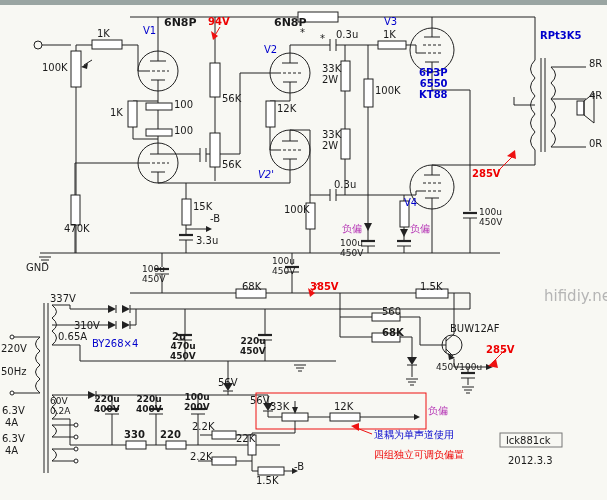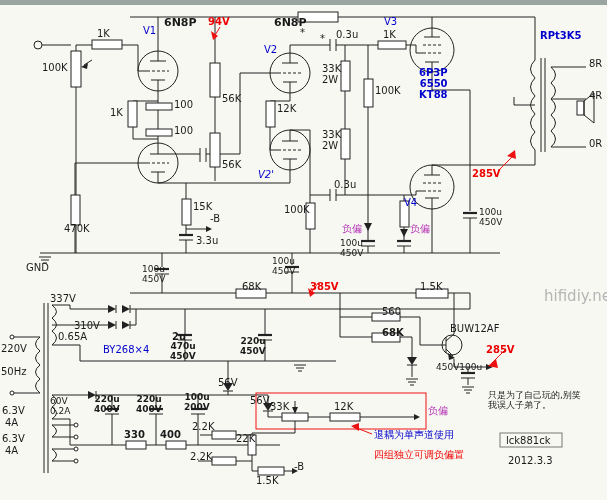--- a/index.html
+++ b/index.html
@@ -478,54 +478,52 @@
       <span class="lbl" style="left: 382px; top: 301px; color: rgb(26, 26, 26);">560</span>
       <span class="lbl b" style="left: 382px; top: 322px; color: rgb(26, 26, 26);">68K</span>
       <span class="lbl" style="left: 450px; top: 318px; color: rgb(26, 26, 26); text-align: right;">BUW12AF</span>
       <span class="lbl b" style="left: 486px; top: 339px; color: rgb(238, 0, 0);">285V</span>
       <span class="lbl" style="left: 436px; top: 358px; font-size: 9px; color: rgb(26, 26, 26); text-align: center;">450V100u</span>
       <span class="lbl" style="left: 50px; top: 288px; color: rgb(26, 26, 26);">337V</span>
       <span class="lbl" style="left: 74px; top: 315px; color: rgb(26, 26, 26);">310V</span>
       <span class="lbl" style="left: 1px; top: 338px; color: rgb(26, 26, 26);">220V</span>
       <span class="lbl" style="left: 50px; top: 326px; color: rgb(26, 26, 26); padding-left: 8px;">0.65A</span>
       <span class="lbl" style="left: 1px; top: 361px; color: rgb(26, 26, 26);">50Hz</span>
-      <span class="lbl" style="left: 103px; top: 333px; color: rgb(0, 0, 204); margin-top: 6px;">BY268×4</span>
+      <span class="lbl" style="left: 92px; top: 333px; color: rgb(0, 0, 204);">BY268×4</span>
       <span class="lbl b" style="left: 172px; top: 326px; font-size: 10px; color: rgb(26, 26, 26);">2u</span>
       <span class="lbl b" style="left: 170px; top: 337px; font-size: 9px; color: rgb(26, 26, 26);">470u
 450V</span>
       <span class="lbl b" style="left: 240px; top: 332px; font-size: 9px; color: rgb(26, 26, 26);">220u
 450V</span>
       <span class="lbl" style="left: 50px; top: 392px; font-size: 9px; color: rgb(26, 26, 26);">60V
 0.2A</span>
       <span class="lbl b" style="left: 94px; top: 390px; font-size: 9px; color: rgb(26, 26, 26);">220u
 400V</span>
       <span class="lbl b" style="left: 124px; top: 424px; color: rgb(26, 26, 26);">330</span>
       <span class="lbl b" style="left: 136px; top: 390px; font-size: 9px; color: rgb(26, 26, 26);">220u
 400V</span>
-      <span class="lbl b" style="left: 160px; top: 424px; color: rgb(26, 26, 26);">400</span>
+      <span class="lbl b" style="left: 160px; top: 424px; color: rgb(26, 26, 26);">220</span>
       <span class="lbl b" style="left: 184px; top: 388px; font-size: 9px; color: rgb(26, 26, 26);">100u
 200V</span>
       <span class="lbl" style="left: 218px; top: 372px; color: rgb(26, 26, 26);">56V</span>
       <span class="lbl" style="left: 250px; top: 390px; color: rgb(26, 26, 26);">56V</span>
       <span class="lbl" style="left: 270px; top: 396px; color: rgb(26, 26, 26);">33K</span>
       <span class="lbl" style="left: 334px; top: 396px; color: rgb(26, 26, 26);">12K</span>
       <span class="lbl" style="left: 428px; top: 400px; color: rgb(181, 53, 181);">负偏</span>
       <span class="lbl" style="left: 192px; top: 416px; color: rgb(26, 26, 26);">2.2K</span>
       <span class="lbl" style="left: 236px; top: 428px; color: rgb(26, 26, 26);">22K</span>
       <span class="lbl" style="left: 190px; top: 446px; color: rgb(26, 26, 26);">2.2K</span>
       <span class="lbl" style="left: 256px; top: 470px; color: rgb(26, 26, 26);">1.5K</span>
       <span class="lbl" style="left: 294px; top: 456px; color: rgb(26, 26, 26);">-B</span>
       <span class="lbl" style="left: 2px; top: 400px; color: rgb(26, 26, 26);">6.3V</span>
       <span class="lbl" style="left: 5px; top: 412px; color: rgb(26, 26, 26);">4A</span>
       <span class="lbl" style="left: 2px; top: 428px; color: rgb(26, 26, 26);">6.3V</span>
       <span class="lbl" style="left: 5px; top: 440px; color: rgb(26, 26, 26);">4A</span>
       <span class="lbl" style="left: 374px; top: 424px; color: rgb(0, 0, 204);">退耦为单声道使用</span>
       <span class="lbl" style="left: 374px; top: 444px; color: rgb(238, 0, 0);">四组独立可调负偏置</span>
-      <span class="lbl" style="left: 488px; top: 386px; font-size: 9px; color: rgb(26, 26, 26);">只是为了自己玩的,别笑
-我误人子弟了。</span>
       <span class="lbl" style="left: 506px; top: 430px; color: rgb(26, 26, 26);">lck881ck</span>
       <span class="lbl" style="left: 508px; top: 450px; color: rgb(26, 26, 26);">2012.3.3</span>
       <span class="lbl" style="left: 300px; top: 22px; color: rgb(26, 26, 26);">*</span>
       <span class="lbl" style="left: 320px; top: 28px; color: rgb(26, 26, 26);">*</span>
     </div>
 
 <span class="lbl" style="left:544px;top:283px;color:#b5b5b5;font-size:15px">hifidiy.net</span>
 
 </div>
 

